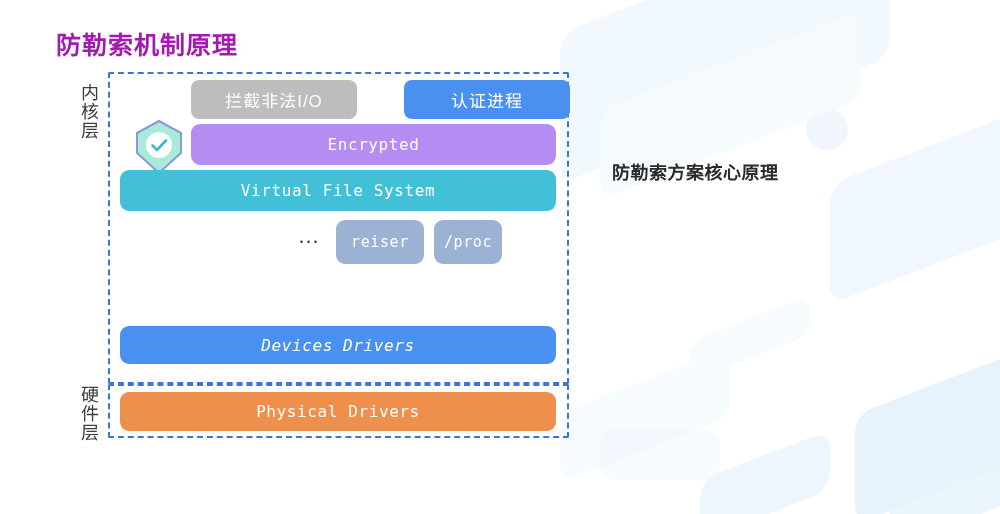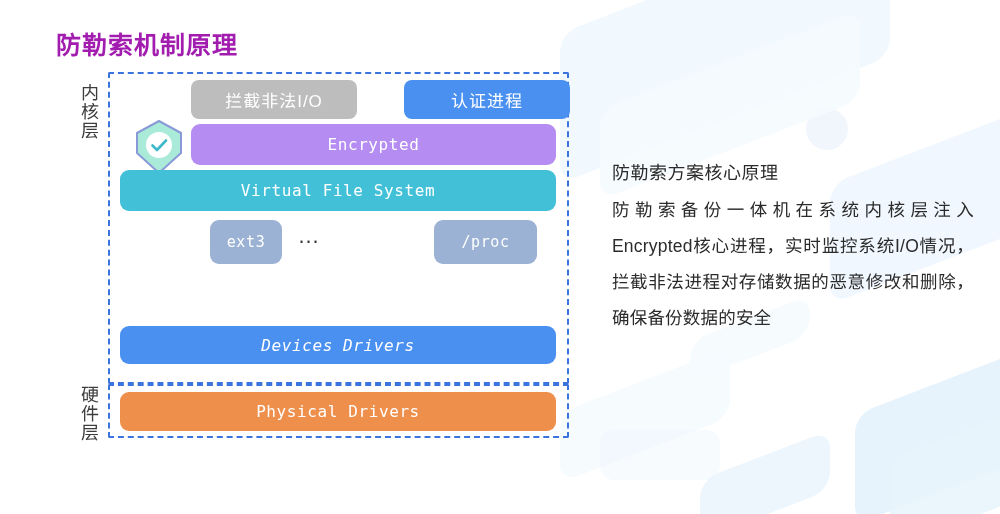--- a/index.html
+++ b/index.html
@@ -105,21 +105,21 @@
     font-size: 17px;
     letter-spacing: 1px;
   }
 
   #node-intercept   { left: 191px; top: 80px;  width: 166px; height: 39px; background: #bdbdbd; border-radius: 8px; }
   #node-auth        { left: 404px; top: 80px;  width: 166px; height: 39px; background: #4a90f0; border-radius: 8px; }
   #node-encrypted   { left: 191px; top: 124px; width: 365px; height: 41px; background: #b58cf2; }
   #node-vfs         { left: 120px; top: 170px; width: 436px; height: 41px; background: #41c0d8; }
   #node-ext3        { left: 210px; top: 220px; width: 72px;  height: 44px; background: #9bb2d4; font-size: 15px; }
   #node-reiser      { left: 336px; top: 220px; width: 88px;  height: 44px; background: #9bb2d4; font-size: 15px; }
-  #node-proc        { left: 434px; top: 220px; width: 103px;  height: 44px; background: #9bb2d4; font-size: 15px; text-align: center; }
+  #node-proc        { left: 434px; top: 220px; width: 68px;  height: 44px; background: #9bb2d4; font-size: 15px; text-align: center; }
   #node-buffer      { left: 152px; top: 275px; width: 370px; height: 45px; background: #22687a; }
   #node-drivers     { left: 120px; top: 326px; width: 436px; height: 38px; background: #4a90f0; font-style: italic; }
   #node-physical    { left: 120px; top: 392px; width: 436px; height: 39px; background: #ee8f4b; }
 
   #ellipsis {
     position: absolute;
     left: 293px;
     top: 228px;
     width: 32px;
     height: 28px;
@@ -144,24 +144,24 @@
   
   #info-panel {
     position: absolute;
     left: 612px;
     top: 158px;
     width: 362px;
     z-index: 5;
   }
   #info-heading {
     font-size: 18px;
-    font-weight: normal;
+    font-weight: bold;
     color: #2b2b2b;
     letter-spacing: .5px;
-    margin-bottom: 8px;
+    margin-bottom: 14px;
   }
   #info-body {
     font-size: 17.5px;
     line-height: 36px;
     color: #2b2b2b;
     letter-spacing: .2px;
     text-align: justify;
     text-justify: inter-ideograph;
   }
 </style>
@@ -200,29 +200,28 @@
   </div>
 
   <div id="node-intercept" class="node cjk">拦截非法I/O</div>
 
   <div id="node-auth" class="node cjk">认证进程</div>
 
   <div id="node-encrypted" class="node">Encrypted</div>
 
   <div id="node-vfs" class="node">Virtual File System</div>
 
-  <div id="node-ext3" class="node">ext3</div>
 
   <div id="ellipsis">···</div>
 
+  <div id="node-reiser" class="node">reiser</div>
 
   <div id="node-proc" class="node">/proc</div>
 
 
   <div id="node-drivers" class="node">Devices Drivers</div>
 
   <div id="node-physical" class="node">Physical Drivers</div>
 </div>
 
 <div id="info-panel">
   <div id="info-heading">防勒索方案核心原理</div>
-  <div id="info-body">防勒索备份一体机在系统内核层注入Encrypted核心进程，实时监控系统I/O情况，拦截非法进程对存储数据的恶意修改和删除，确保备份数据的安全</div>
 </div>
 
 </body></html>

